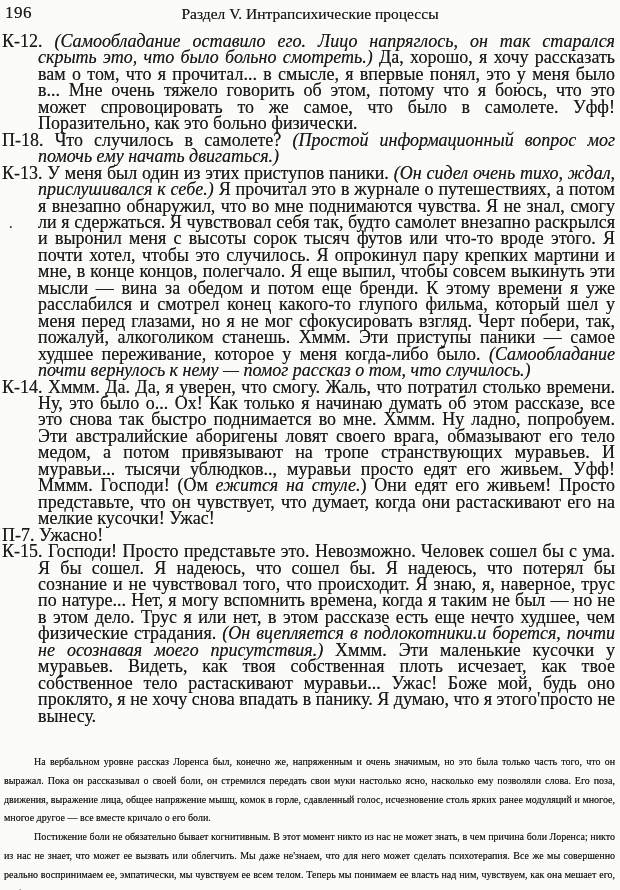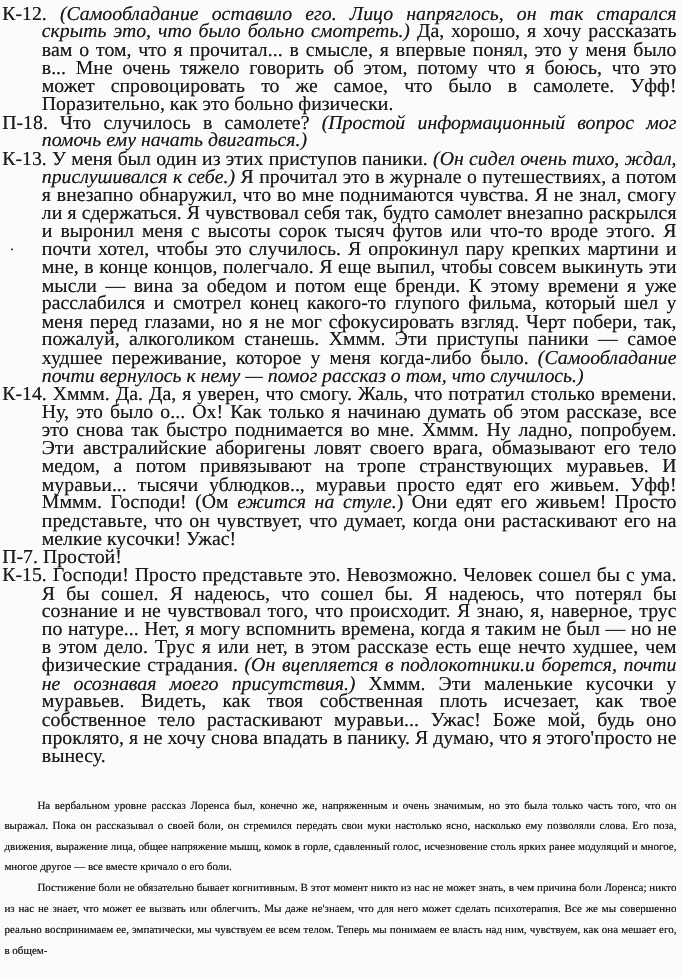--- a/index.html
+++ b/index.html
@@ -43,29 +43,33 @@
     font-size: 10px;
     line-height: 18.8px;
     text-align: justify;
   }
   .prose p { margin: 0; text-indent: 30px; }
 </style>
 </head>
 <body>
 
 <div class="page">
+  <div class="header">
+    <span class="pagenum">196</span>
+    <span class="section">Раздел V. Интрапсихические процессы</span>
+  </div>
 
   <span class="margin-dot">.</span>
 
   <div class="dialogue">
       <div class="entry"><span class="label">К-12. </span><span class="it">(Самообладание оставило его. Лицо напряглось, он так старался скрыть это, что было больно смотреть.) </span><span class="rm">Да, хорошо, я хочу рассказать вам о том, что я прочитал... в смысле, я впервые понял, это у меня было в... Мне очень тяжело говорить об этом, потому что я боюсь, что это может спровоцировать то же самое, что было в самолете. Уфф! Поразительно, как это больно физически.</span></div>
       <div class="entry"><span class="label">П-18. </span><span class="rm">Что случилось в самолете? </span><span class="it">(Простой информационный вопрос мог помочь ему начать двигаться.)</span></div>
       <div class="entry"><span class="label">К-13. </span><span class="rm">У меня был один из этих приступов паники. </span><span class="it">(Он сидел очень тихо, ждал, прислушивался к себе.) </span><span class="rm">Я прочитал это в журнале о путешествиях, а потом я внезапно обнаружил, что во мне поднимаются чувства. Я не знал, смогу ли я сдержаться. Я чувствовал себя так, будто самолет внезапно раскрылся и выронил меня с высоты сорок тысяч футов или что-то вроде этого. Я почти хотел, чтобы это случилось. Я опрокинул пару крепких мартини и мне, в конце концов, полегчало. Я еще выпил, чтобы совсем выкинуть эти мысли — вина за обедом и потом еще бренди. К этому времени я уже расслабился и смотрел конец какого-то глупого фильма, который шел у меня перед глазами, но я не мог сфокусировать взгляд. Черт побери, так, пожалуй, алкоголиком станешь. Хммм. Эти приступы паники — самое худшее переживание, которое у меня когда-либо было. </span><span class="it">(Самообладание почти вернулось к нему — помог рассказ о том, что случилось.)</span></div>
       <div class="entry"><span class="label">К-14. </span><span class="rm">Хммм. Да. Да, я уверен, что смогу. Жаль, что потратил столько времени. Ну, это было о... Ох! Как только я начинаю думать об этом рассказе, все это снова так быстро поднимается во мне. Хммм. Ну ладно, попробуем. Эти австралийские аборигены ловят своего врага, обмазывают его тело медом, а потом привязывают на тропе странствующих муравьев. И муравьи... тысячи ублюдков.., муравьи просто едят его живьем. Уфф! Мммм. Господи! (Ом </span><span class="it">ежится на стуле.</span><span class="rm">) Они едят его живьем! Просто представьте, что он чувствует, что думает, когда они растаскивают его на мелкие кусочки! Ужас!</span></div>
-      <div class="entry"><span class="label">П-7. </span><span class="rm">Простой!</span></div>
+      <div class="entry"><span class="label">П-7. </span><span class="rm">Ужасно!</span></div>
       <div class="entry"><span class="label">К-15. </span><span class="rm">Господи! Просто представьте это. Невозможно. Человек сошел бы с ума. Я бы сошел. Я надеюсь, что сошел бы. Я надеюсь, что потерял бы сознание и не чувствовал того, что происходит. Я знаю, я, наверное, трус по натуре... Нет, я могу вспомнить времена, когда я таким не был — но не в этом дело. Трус я или нет, в этом рассказе есть еще нечто худшее, чем физические страдания. </span><span class="it">(Он вцепляется в подлокотники.и борется, почти не осознавая моего присутствия.) </span><span class="rm">Хммм. Эти маленькие кусочки у муравьев. Видеть, как твоя собственная плоть исчезает, как твое собственное тело растаскивают муравьи... Ужас! Боже мой, будь оно проклято, я не хочу снова впадать в панику. Я думаю, что я этого'просто не вынесу.</span></div>
     </div>
 
   <div class="prose">
       <p>На вербальном уровне рассказ Лоренса был, конечно же, напряженным и очень значимым, но это была только часть того, что он выражал. Пока он рассказывал о своей боли, он стремился передать свои муки настолько ясно, насколько ему позволяли слова. Его поза, движения, выражение лица, общее напряжение мышц, комок в горле, сдавленный голос, исчезновение столь ярких ранее модуляций и многое, многое другое — все вместе кричало о его боли.</p>
       <p>Постижение боли не обязательно бывает когнитивным. В этот момент никто из нас не может знать, в чем причина боли Лоренса; никто из нас не знает, что может ее вызвать или облегчить. Мы даже не'знаем, что для него может сделать психотерапия. Все же мы совершенно реально воспринимаем ее, эмпатически, мы чувствуем ее всем телом. Теперь мы понимаем ее власть над ним, чувствуем, как она мешает его, в общем-</p>
     </div>
 </div>
 
 </body></html>

